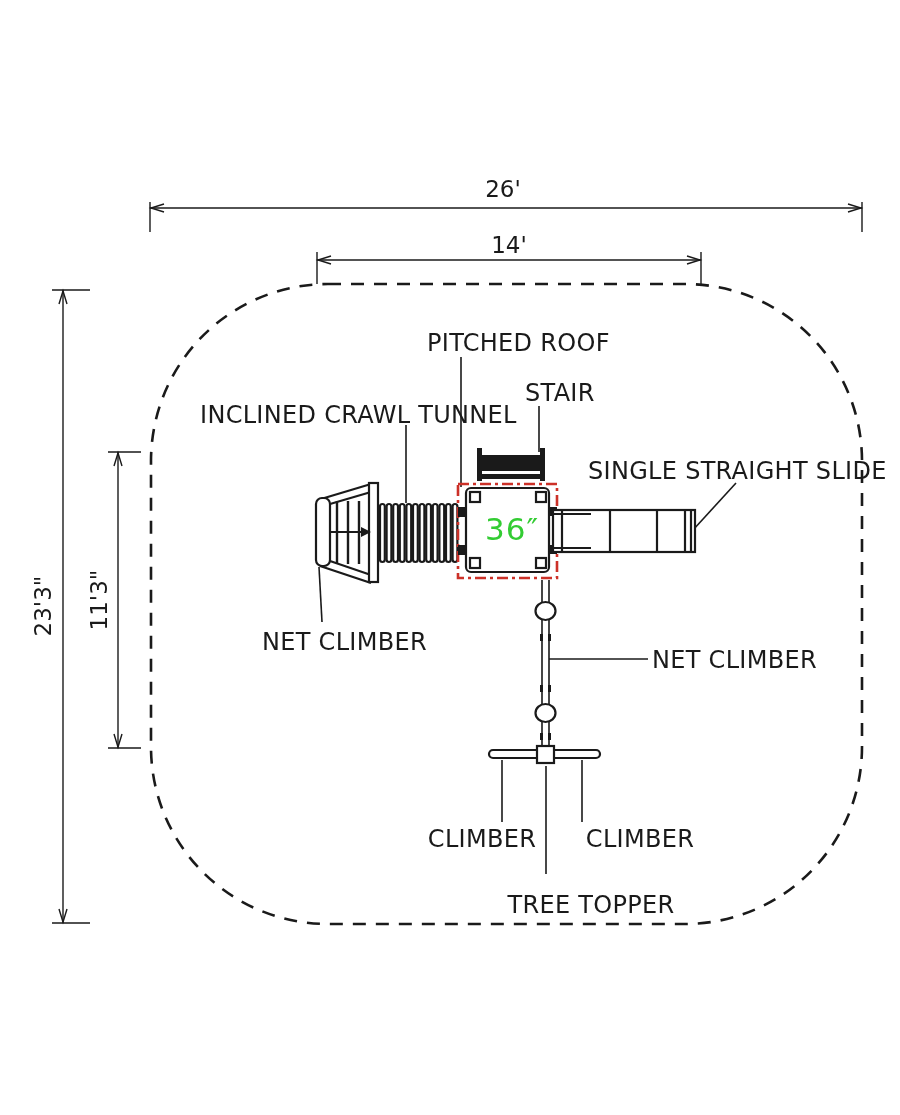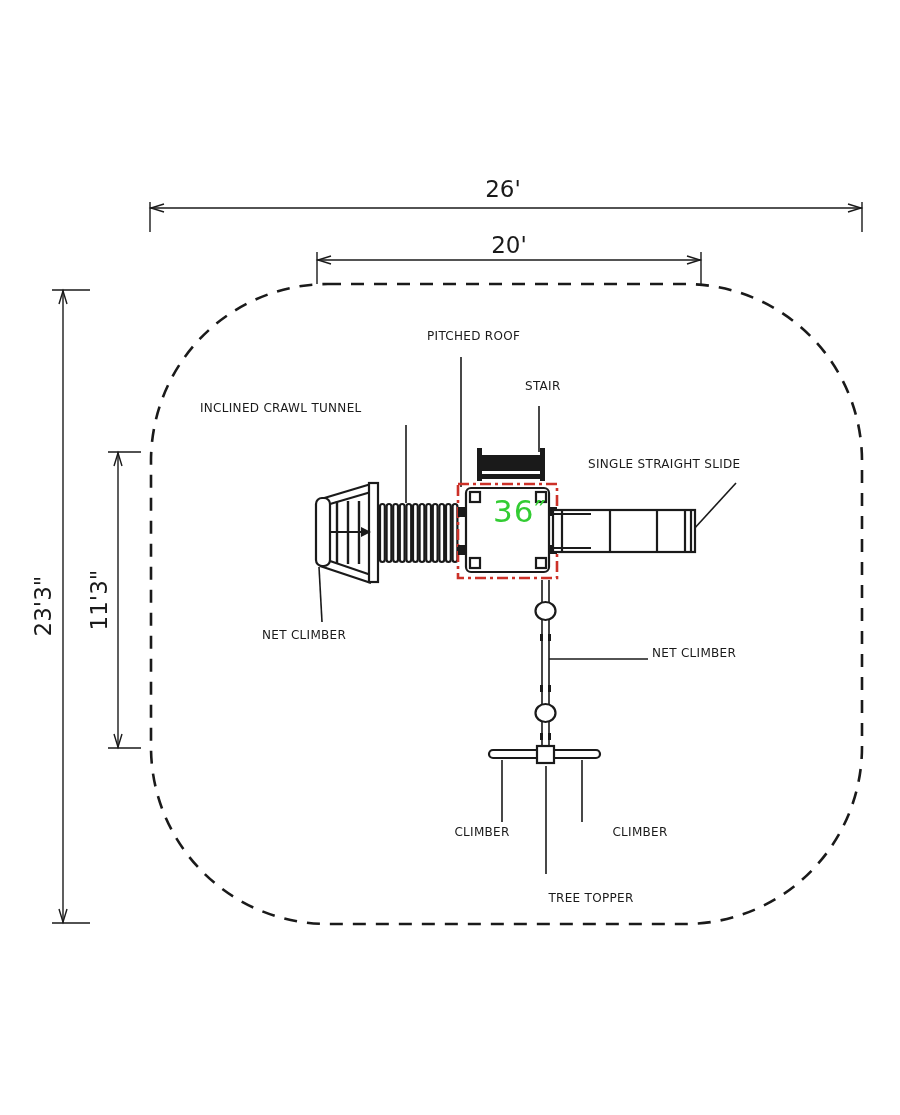--- a/index.html
+++ b/index.html
@@ -19,21 +19,21 @@
   .dash   {fill:none;stroke:var(--line);stroke-width:2.6;stroke-dasharray:13 10;}
   .thin   {fill:none;stroke:var(--line);stroke-width:1.4;}
   .lead   {fill:none;stroke:var(--line);stroke-width:1.6;}
   .ln2    {stroke:var(--line);stroke-width:2.2;}
   .lnl    {fill:none;stroke:var(--line);stroke-width:2.2;}
   .grid   {fill:none;stroke:var(--line);stroke-width:2.4;}
   .blk    {fill:var(--line);stroke:none;}
   .redline{fill:none;stroke:var(--red);stroke-width:2.6;stroke-dasharray:11 4 3 4;}
   .label{
     position:absolute;
-    font-size:12px;
+    font-size:24px;
     color:#1a1a1a;
     white-space:nowrap;
     letter-spacing:0.3px;
     line-height:1.1;
   }
   .dim{font-size:23px;letter-spacing:0;}
   .ctr{transform:translate(-50%,0);}
   .rot{transform:translate(-50%,-50%) rotate(-90deg);transform-origin:center;}
   .deck36{
     font-size:31px;
@@ -161,21 +161,21 @@
     </g>
 
     <g>
       <rect class="ln2" fill="#fff" x="489" y="750" width="111" height="8" rx="4"></rect>
       <rect class="ln2" fill="#fff" x="537" y="746" width="17" height="17"></rect>
     </g>
   </svg>
 
   <div class="label dim ctr" style="left:503px;top:177px;text-align:right;">26'</div>
 
-  <div class="label dim ctr" style="left:509px;top:233px;">20'</div>
+  <div class="label dim ctr" style="left:509px;top:233px;">14'</div>
 
   <div class="label dim rot" style="left:44px;top:606px;">23'3"</div>
 
   <div class="label dim rot" style="left:100px;top:600px;">11'3"</div>
 
   <div class="label" style="left:427px;top:330px;">PITCHED ROOF</div>
 
   <div class="label" style="left:525px;top:380px;">STAIR</div>
 
   <div class="label" style="left:588px;top:458px;">SINGLE STRAIGHT SLIDE</div>
@@ -185,14 +185,14 @@
   <div class="label" style="left:262px;top:629px;">NET CLIMBER</div>
 
   <div class="label" style="left:652px;top:647px;">NET CLIMBER</div>
 
   <div class="label ctr" style="left:482px;top:826px;">CLIMBER</div>
 
   <div class="label ctr" style="left:640px;top:826px;">CLIMBER</div>
 
   <div class="label ctr" style="left:591px;top:877px;margin-top:15px;">TREE TOPPER</div>
 
-  <div class="label deck36" style="left:512px;top:511px;margin-left:8px;">36″</div>
+  <div class="label deck36" style="left:512px;top:529px;">36″</div>
 </div>
 
 </body></html>

